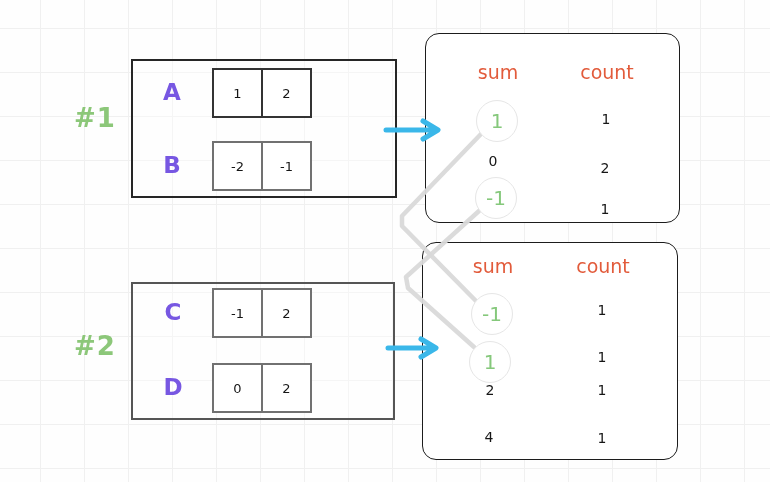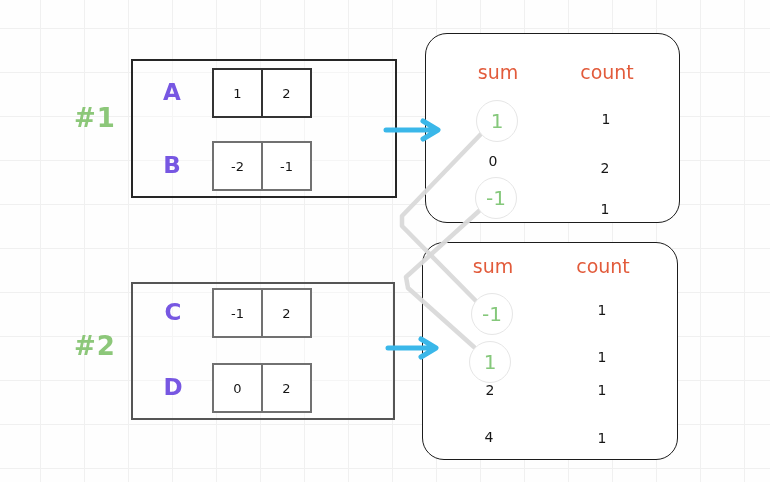--- a/index.html
+++ b/index.html
@@ -27,21 +27,21 @@
   .cells { position:absolute; display:flex; }
   .cell {
     width:51px; height:50px; display:flex; align-items:center; justify-content:center;
     font-size:13px; color:#151515; background:rgba(255,255,255,0.92);
     border:2px solid #333;
   }
   .cell + .cell { margin-left:-2px; }
   .cells.gray .cell { border-color:#717171; }
   .result-box {
     position:absolute; background:#fff; border:1.5px solid #1c1c1c;
-    border-radius:22px; z-index:2;
+    border-radius:14px; z-index:2;
   }
   .hdr {
     position:absolute; width:74px; text-align:center;
     font-size:19px; color:#e25b3b; font-weight:500;
   }
   .num {
     position:absolute; width:60px; text-align:center;
     font-size:14px; color:#161616;
   }
   .overlay { position:absolute; left:0; top:0; z-index:4; pointer-events:none; }

